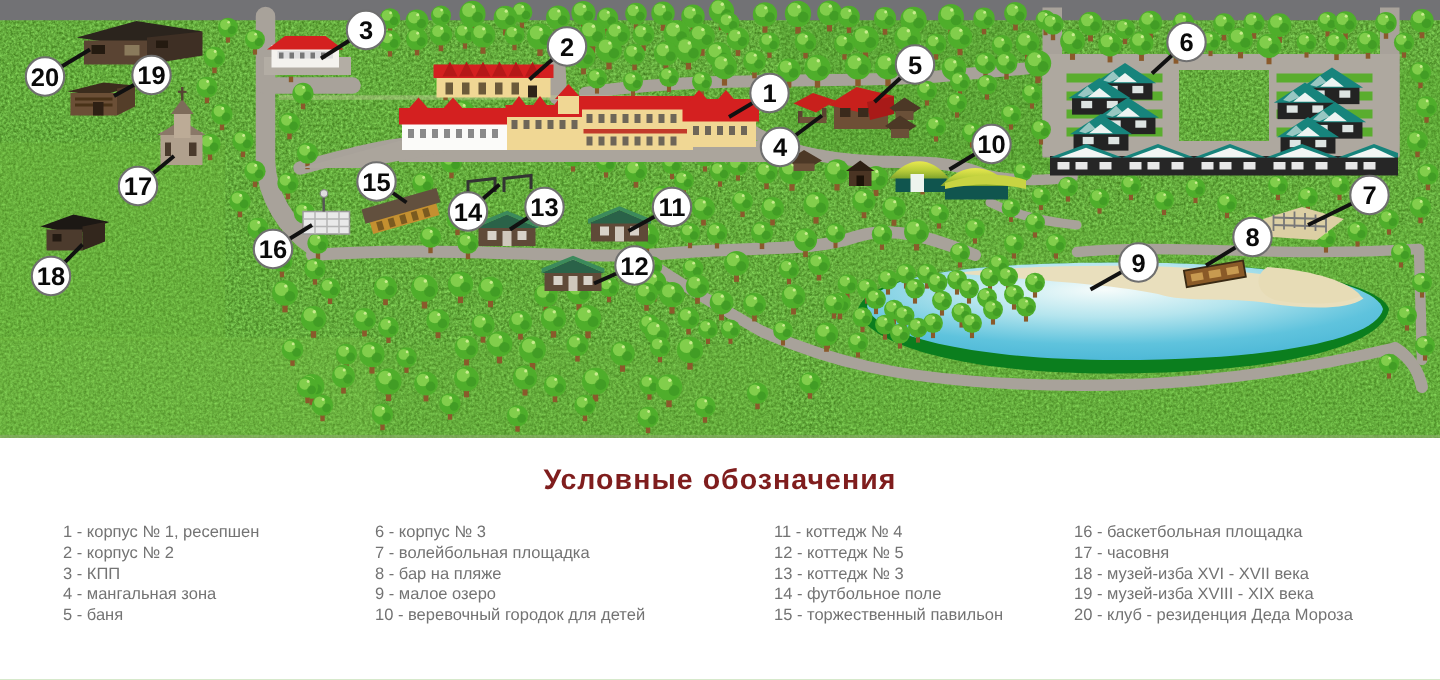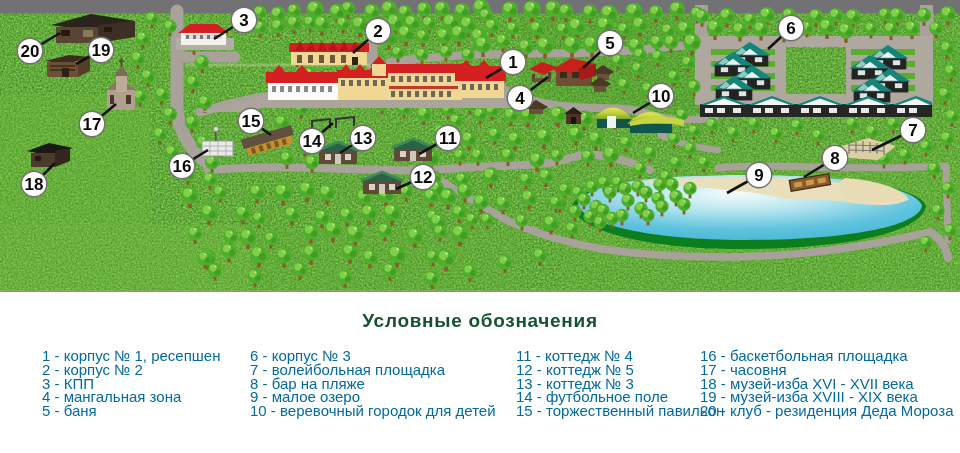--- a/index.html
+++ b/index.html
@@ -1,19 +1,19 @@
 <!DOCTYPE html>
 <html><head><meta charset="utf-8">
 <style>
 html,body{margin:0;padding:0;background:#fff;width:960px;height:453px;overflow:hidden;
 font-family:"Liberation Sans", sans-serif;}
 #map{position:absolute;left:0;top:0;width:960px;height:292px;}
 #title{position:absolute;left:0;top:311px;width:960px;text-align:center;
-color:#14532d;font-weight:bold;font-size:19px;line-height:19px;letter-spacing:.7px;}
-.lcol{position:absolute;top:349px;font-size:15px;color:#0369a1;line-height:13.8px;white-space:nowrap;}
+color:#7f1d1d;font-weight:bold;font-size:19px;line-height:19px;letter-spacing:.7px;}
+.lcol{position:absolute;top:349px;font-size:11px;color:#737373;line-height:13.8px;white-space:nowrap;}
 </style></head>
 <body>
 <svg id="map" viewBox="0 0 960 292">
 <defs>
 <filter id="gn" x="0" y="0" width="100%" height="100%" color-interpolation-filters="sRGB">
  <feTurbulence type="fractalNoise" baseFrequency="0.55" numOctaves="3" seed="7" stitchTiles="stitch"></feTurbulence>
  <feColorMatrix type="matrix" values="0 0 0 0.40 0.23  0 0 0 0.52 0.455  0 0 0 0.36 0.08  0 0 0 0 1"></feColorMatrix>
 </filter>
 <filter id="gn2" x="0" y="0" width="100%" height="100%" color-interpolation-filters="sRGB">
  <feTurbulence type="fractalNoise" baseFrequency="0.9 0.7" numOctaves="2" seed="11" stitchTiles="stitch"></feTurbulence>
@@ -730,13 +730,13 @@
 <circle cx="101" cy="50" r="12.8" fill="#fff" stroke="#6f6f6f" stroke-width="1.4"></circle>
       <text x="101" y="56" text-anchor="middle" font-size="17" font-weight="bold" fill="#0a0a0a">19</text>
 <circle cx="30" cy="51" r="12.8" fill="#fff" stroke="#6f6f6f" stroke-width="1.4"></circle>
       <text x="30" y="57" text-anchor="middle" font-size="17" font-weight="bold" fill="#0a0a0a">20</text>
 </g>
 </svg>
 <div id="title">Условные обозначения</div>
 <div class="lcol" style="left:42px">1 - корпус № 1, ресепшен<br>2 - корпус № 2<br>3 - КПП<br>4 - мангальная зона<br>5 - баня</div>
 <div class="lcol" style="left:250px">6 - корпус № 3<br>7 - волейбольная площадка<br>8 - бар на пляже<br>9 - малое озеро<br>10 - веревочный городок для детей</div>
 <div class="lcol" style="left:516px">11 - коттедж № 4<br>12 - коттедж № 5<br>13 - коттедж № 3<br>14 - футбольное поле<br>15 - торжественный павильон</div>
-<div class="lcol" style="left:700px">16 - баскетбольная площадка<br>17 - часовня<br>18 - музей-изба XVI - XVII века<br>19 - музей-изба XVIII - XIX века<br>20 - клуб - резиденция Деда Мороза</div>
+<div class="lcol" style="left:716px">16 - баскетбольная площадка<br>17 - часовня<br>18 - музей-изба XVI - XVII века<br>19 - музей-изба XVIII - XIX века<br>20 - клуб - резиденция Деда Мороза</div>
 
 </body></html>

